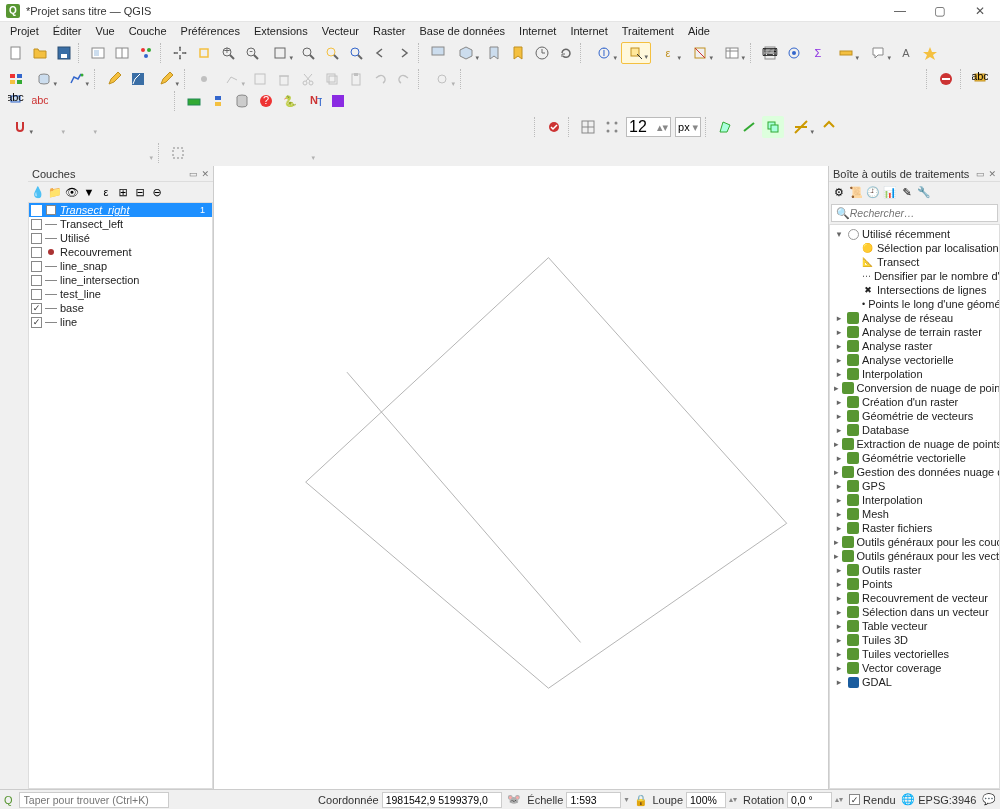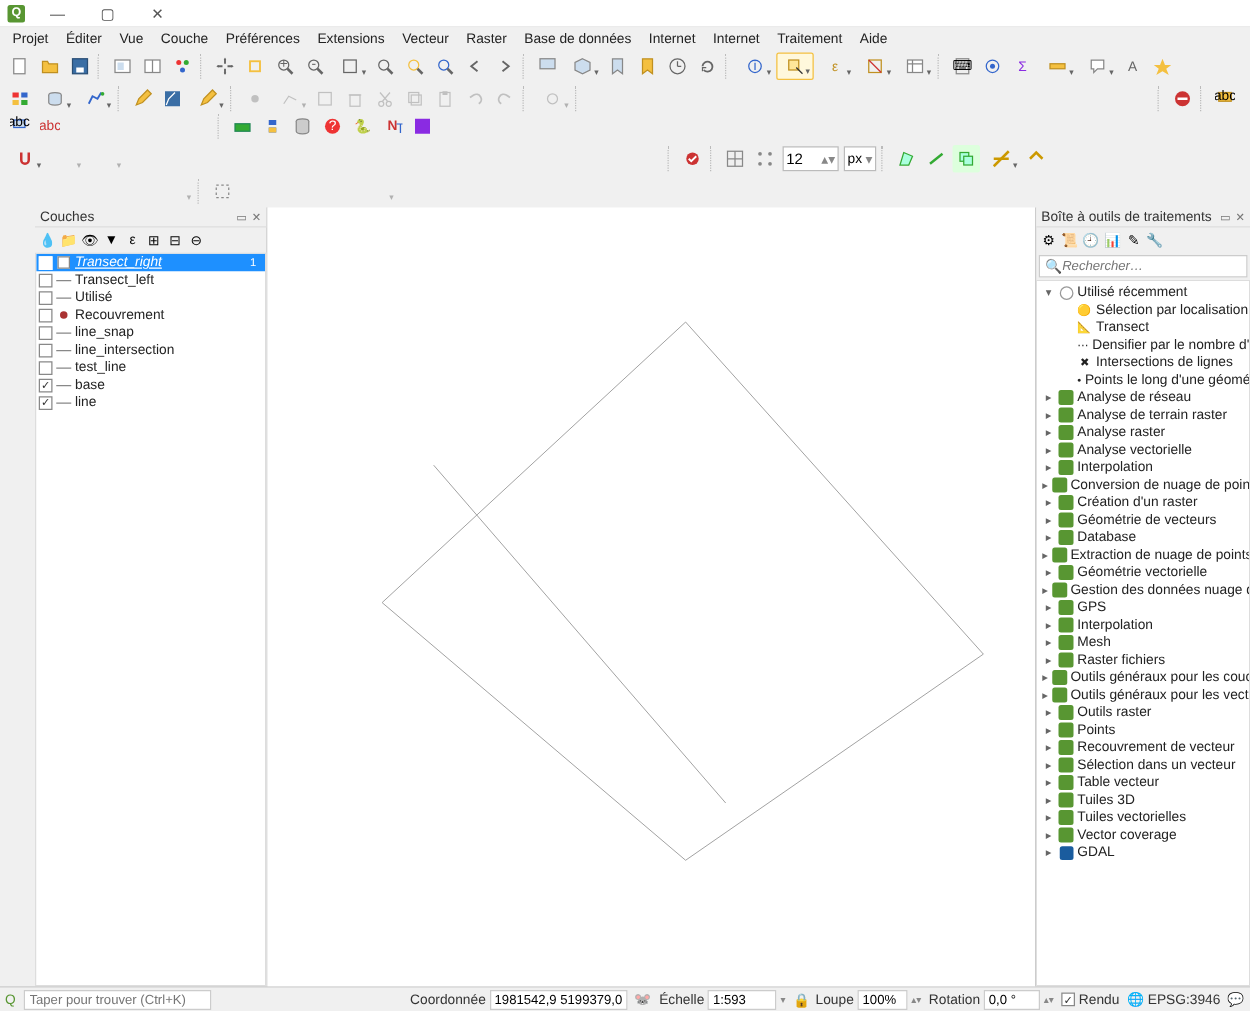--- a/index.html
+++ b/index.html
@@ -12,21 +12,21 @@
 .menubar { height: 18px; background: #f0f0f0; display: flex; align-items: center; padding: 0 4px; gap: 2px; }
 .menubar .mitem { padding: 2px 6px; color: #222; cursor: default; }
 .toolbars { background: #f0f0f0; }
 .toolbar-row { display: flex; align-items: center; padding: 2px 4px; gap: 0px; flex-wrap: wrap; }
 .tbtn { width: 22px; height: 22px; display: flex; align-items: center; justify-content: center; border-radius: 2px; margin: 0 1px; }
 .tbtn svg { width: 16px; height: 16px; }
 .tbtn.wdd { width: 30px; position: relative;}
 .tbtn.wdd::after { content:"▾"; font-size:7px; color:#666; position:absolute; right:2px; bottom:2px;}
 .tsep { width: 6px; height: 20px; border-left: 1px dotted #bbb; margin: 0 2px; }
 .tspin { display:inline-flex; align-items:center; height:20px; border:1px solid #bbb; background:#fff; padding:0 2px; font-size:10px; margin:0 2px;}
-.tspin input { border:none; width:28px; font-size:12px; outline:none;}
+.tspin input { border:none; width:28px; font-size:16px; outline:none;}
 .main { flex: 1; display: flex; min-height: 0; padding-left: 28px; }
 .panel { background: #f0f0f0; display: flex; flex-direction: column; }
 .panel-left { width: 186px; border-right: 1px solid #ccc; }
 .panel-right { width: 172px; border-left: 1px solid #ccc; }
 .panel-header { height: 16px; background: #f0f0f0; border-bottom: 1px solid #ddd; display: flex; align-items: center; padding: 0 4px; color:#333; font-size:10.5px;}
 .panel-header .spacer { flex: 1; }
 .panel-header .pbtn { font-size: 9px; color: #777; margin-left: 4px; cursor: pointer; }
 .panel-toolbar { height: 20px; display: flex; align-items: center; padding: 0 2px; gap:1px;}
 .panel-toolbar .ptb { width:16px; height:16px; display:flex; align-items:center; justify-content:center; font-size:11px;}
 .layer-list { flex: 1; background: #fff; border: 1px solid #ddd; margin: 0; overflow: auto; }
@@ -56,20 +56,21 @@
 .statusbar .sfield input { border:1px solid #ccc; background:#fff; height:16px; padding:0 3px; font-size:10.5px;}
 .statusbar .chkbox { width:11px; height:11px; border:1px solid #888; background:#fff; display:flex; align-items:center; justify-content:center; font-size:9px;}
 .statusbar .lock{ width:12px;height:12px;}
 .statusbar .spacer{flex:1;}
 </style>
 </head>
 <body>
 
 <div class="titlebar">
   <div class="q-icon">Q</div>
+  <div class="title">*Projet sans titre — QGIS</div>
   <div class="winbtns">
     <div class="winbtn">—</div>
     <div class="winbtn">▢</div>
     <div class="winbtn close">✕</div>
   </div>
 </div>
 
 <div class="menubar" id="menubar">
     <div class="mitem">Projet</div>
     <div class="mitem">Éditer</div>
@@ -921,21 +922,21 @@
 </div>
 
 <div class="statusbar">
   <span style="color:#589632;">Q</span>
   <div class="locator">
     <input placeholder="Taper pour trouver (Ctrl+K)" style="">
   </div>
   <span class="spacer"></span>
   <div class="sfield">
     <span>Coordonnée</span>
-    <input style="width: 110px;" value="1981542,9 5199379,0">
+    <input style="width: 120px;" value="1981542,9 5199379,0">
   </div>
   <span style="color:#888;">🐭</span>
   <div class="sfield">
     <span>Échelle</span>
     <input style="width: 55px;" value="1:593">
     <span style="font-size:8px;color:#888;">▾</span>
   </div>
   <span class="lock">🔒</span>
   <div class="sfield">
     <span>Loupe</span>

